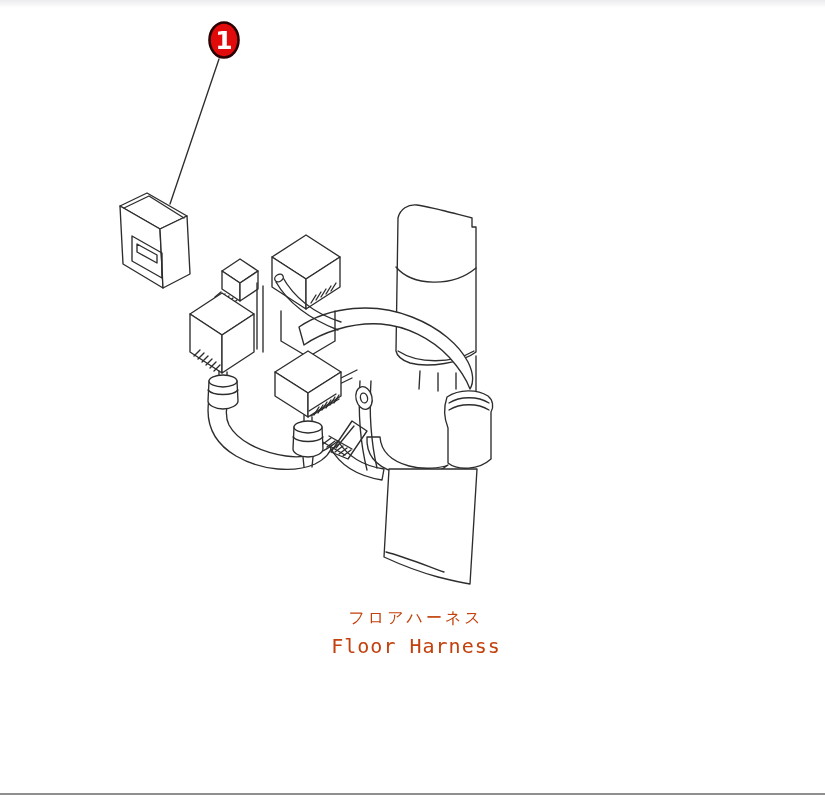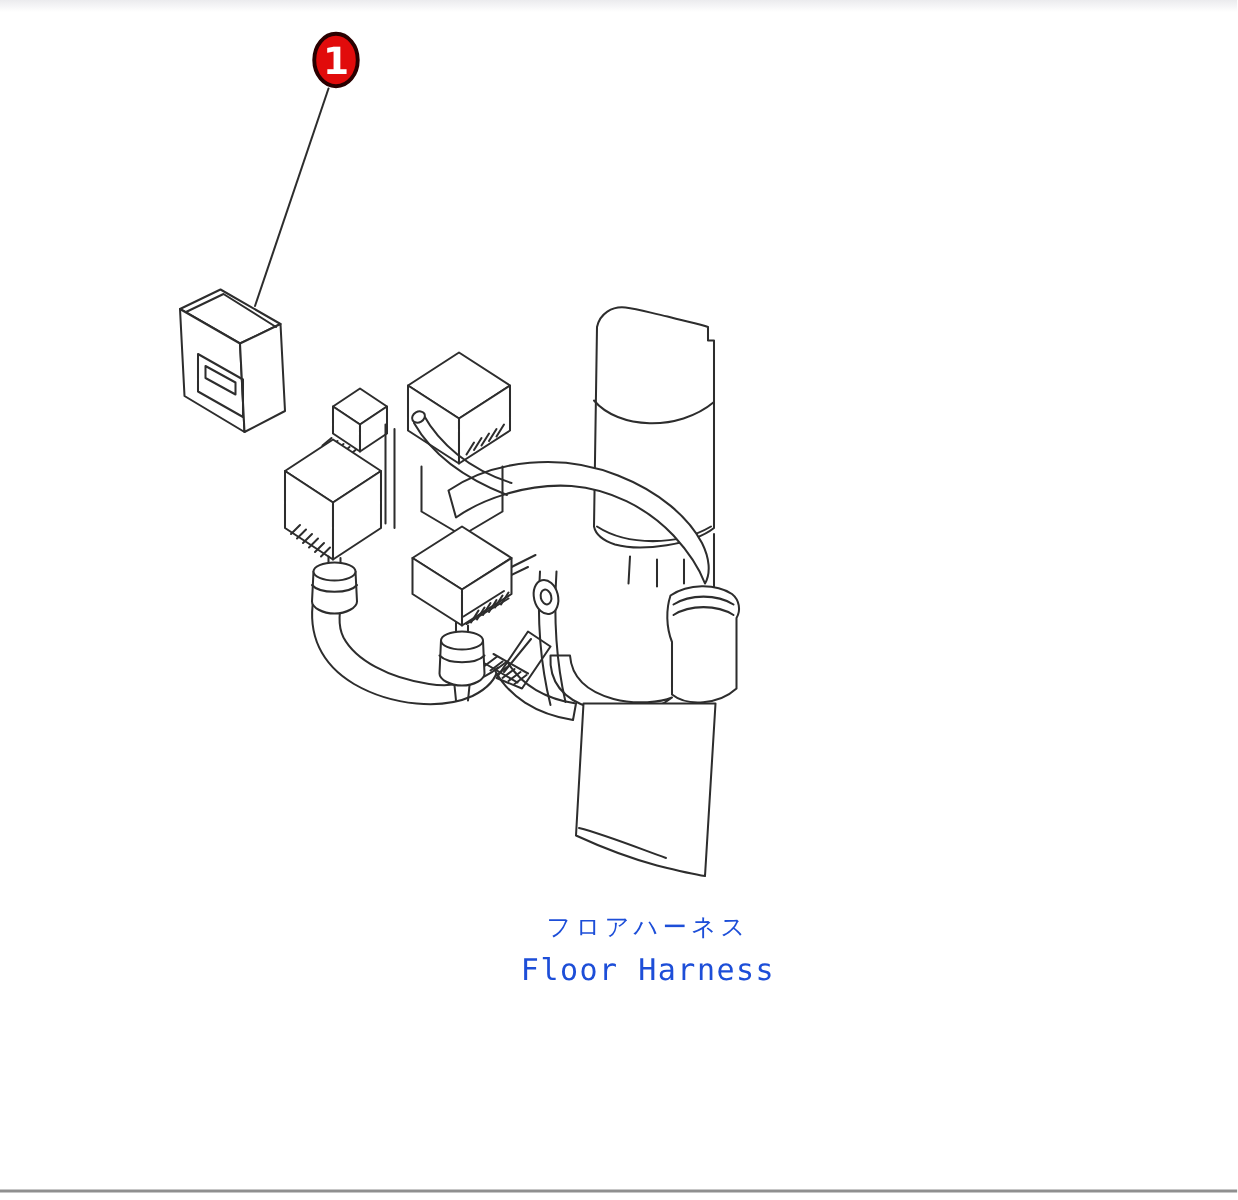--- a/index.html
+++ b/index.html
@@ -15,22 +15,22 @@
     background:linear-gradient(#ebebee,#ffffff);
   }
   .bottom-line{
     position:absolute;left:0;top:793px;width:825px;height:2px;
     background:#8f8f8f;
   }
   svg{position:absolute;left:0;top:0;}
   .ln{fill:none;stroke:#2d2d2d;stroke-width:1.35;stroke-linecap:round;stroke-linejoin:round;}
   .wh{fill:#ffffff;stroke:#2d2d2d;stroke-width:1.35;stroke-linejoin:round;}
   .caption{
-    position:absolute;left:432px;transform:translateX(-50%);
-    color:#1d4ed8;white-space:nowrap;
+    position:absolute;left:416px;transform:translateX(-50%);
+    color:#c2410c;white-space:nowrap;
     font-family:"DejaVu Sans Mono","Liberation Mono",monospace;
   }
   .caption-ja{top:608px;font-size:16px;letter-spacing:3px;}
   .caption-en{top:634px;font-size:20px;letter-spacing:1px;text-align:center;}
   .balloon-num{
     font-family:"DejaVu Sans","Liberation Sans",sans-serif;
     font-weight:bold;font-size:25px;fill:#ffffff;
   }
 </style>
 </head>

